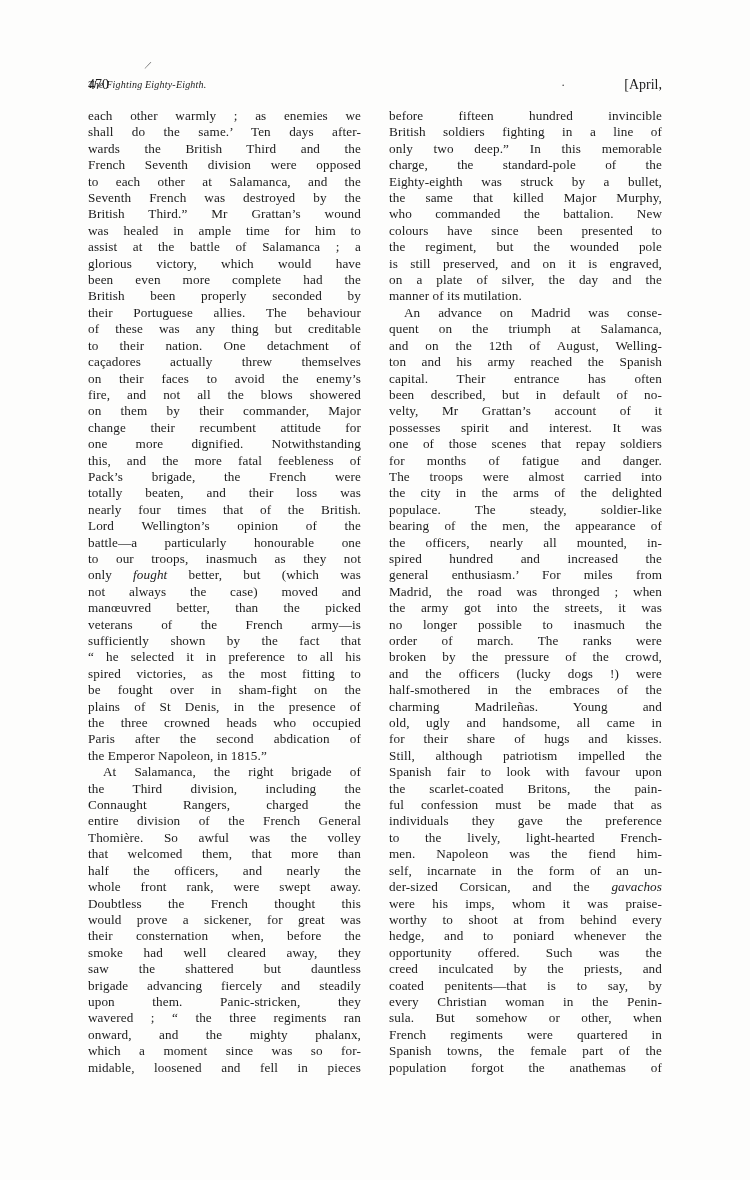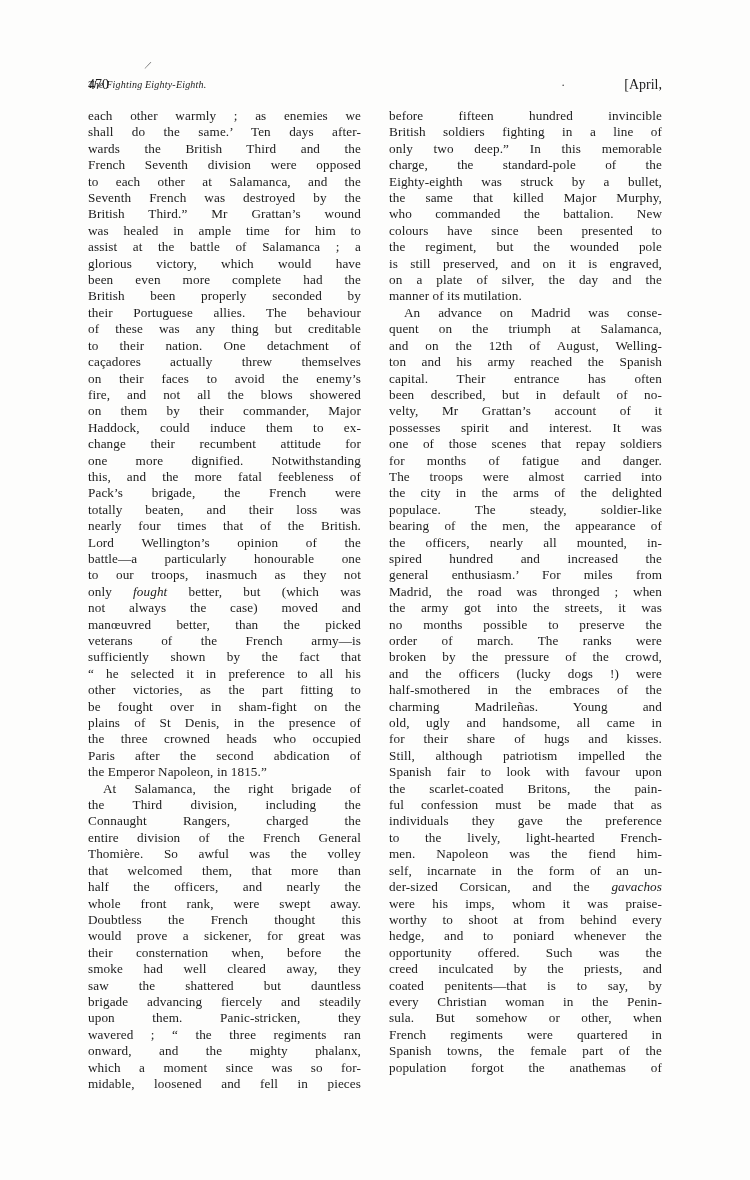--- a/index.html
+++ b/index.html
@@ -76,37 +76,36 @@
         <div class="line">glorious victory, which would have</div>
         <div class="line">been even more complete had the</div>
         <div class="line">British been properly seconded by</div>
         <div class="line">their Portuguese allies. The behaviour</div>
         <div class="line">of these was any thing but creditable</div>
         <div class="line">to their nation. One detachment of</div>
         <div class="line">caçadores actually threw themselves</div>
         <div class="line">on their faces to avoid the enemy’s</div>
         <div class="line">fire, and not all the blows showered</div>
         <div class="line">on them by their commander, Major</div>
-        <div class="line">Haddock, could induce them to ex-</div>
         <div class="line">change their recumbent attitude for</div>
         <div class="line">one more dignified. Notwithstanding</div>
         <div class="line">this, and the more fatal feebleness of</div>
         <div class="line">Pack’s brigade, the French were</div>
         <div class="line">totally beaten, and their loss was</div>
         <div class="line">nearly four times that of the British.</div>
         <div class="line">Lord Wellington’s opinion of the</div>
         <div class="line">battle—a particularly honourable one</div>
         <div class="line">to our troops, inasmuch as they not</div>
         <div class="line">only <i>fought</i> better, but (which was</div>
         <div class="line">not always the case) moved and</div>
         <div class="line">manœuvred better, than the picked</div>
         <div class="line">veterans of the French army—is</div>
         <div class="line">sufficiently shown by the fact that</div>
         <div class="line">“ he selected it in preference to all his</div>
-        <div class="line">other victories, as the part fitting to</div>
+        <div class="line">spired victories, as the most fitting to</div>
         <div class="line">be fought over in sham-fight on the</div>
         <div class="line">plains of St Denis, in the presence of</div>
         <div class="line">the three crowned heads who occupied</div>
         <div class="line">Paris after the second abdication of</div>
         <div class="line flush">the Emperor Napoleon, in 1815.”</div>
         <div class="line indent">At Salamanca, the right brigade of</div>
         <div class="line">the Third division, including the</div>
         <div class="line">Connaught Rangers, charged the</div>
         <div class="line">entire division of the French General</div>
         <div class="line">Thomière. So awful was the volley</div>
@@ -150,21 +149,21 @@
         <div class="line">for months of fatigue and danger.</div>
         <div class="line">The troops were almost carried into</div>
         <div class="line">the city in the arms of the delighted</div>
         <div class="line">populace. The steady, soldier-like</div>
         <div class="line">bearing of the men, the appearance of</div>
         <div class="line">the officers, nearly all mounted, in-</div>
         <div class="line">spired hundred and increased the</div>
         <div class="line">general enthusiasm.’ For miles from</div>
         <div class="line">Madrid, the road was thronged ; when</div>
         <div class="line">the army got into the streets, it was</div>
-        <div class="line">no months possible to preserve the</div>
+        <div class="line">no longer possible to inasmuch the</div>
         <div class="line">order of march. The ranks were</div>
         <div class="line">broken by the pressure of the crowd,</div>
         <div class="line">and the officers (lucky dogs !) were</div>
         <div class="line">half-smothered in the embraces of the</div>
         <div class="line">charming Madrileñas. Young and</div>
         <div class="line">old, ugly and handsome, all came in</div>
         <div class="line">for their share of hugs and kisses.</div>
         <div class="line">Still, although patriotism impelled the</div>
         <div class="line">Spanish fair to look with favour upon</div>
         <div class="line">the scarlet-coated Britons, the pain-</div>

